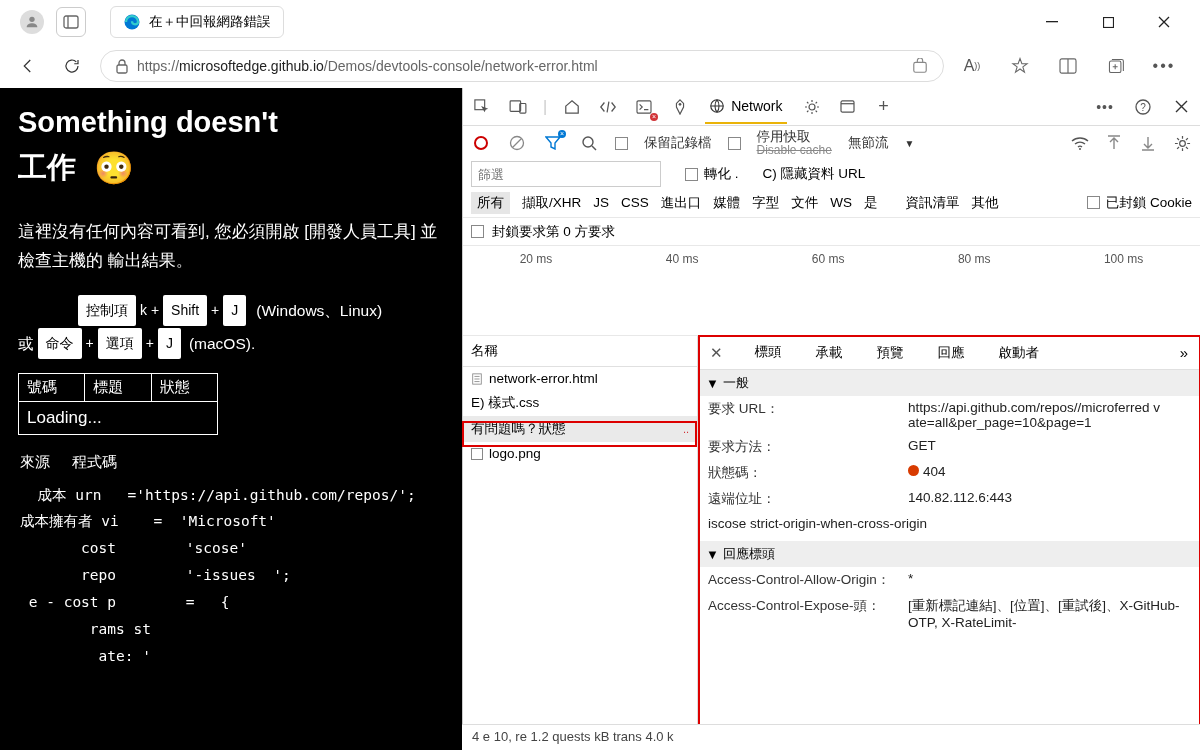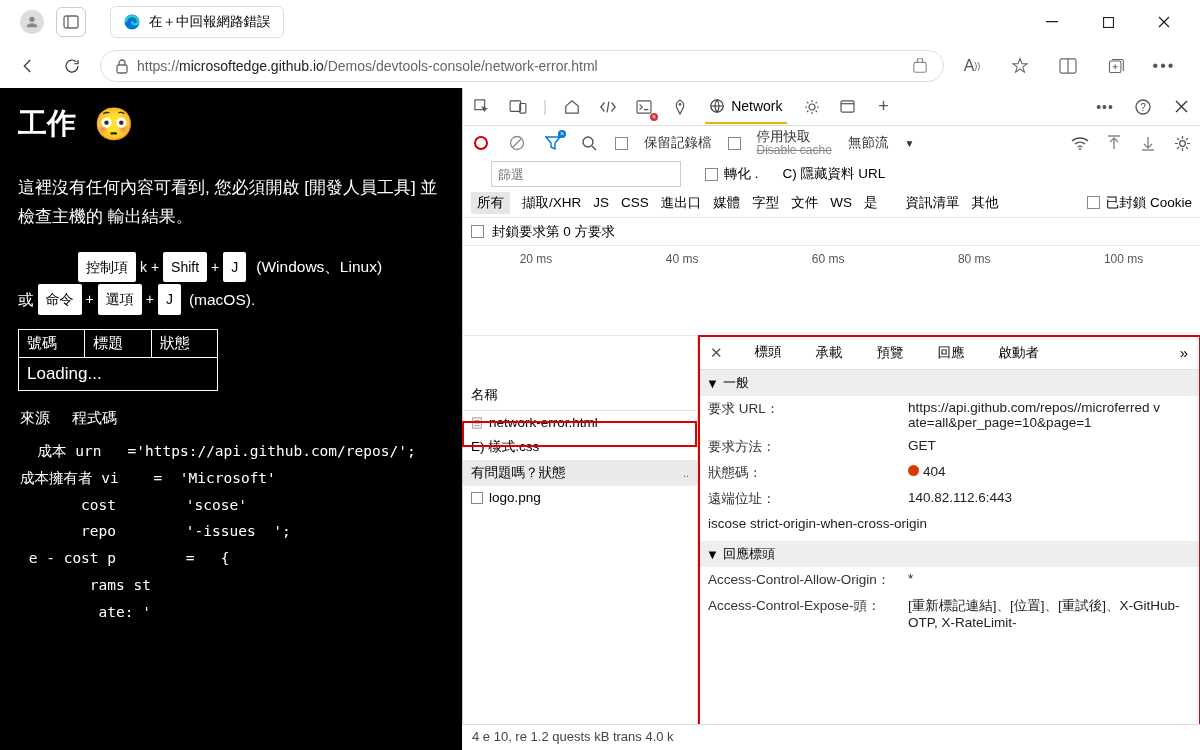--- a/index.html
+++ b/index.html
@@ -53,33 +53,33 @@
 
 
 .net-bar1 { height: 34px; display: flex; align-items: center; padding: 0 8px; gap: 16px; font-size: 13.5px; color: #333; }
 .rec { width: 14px; height: 14px; border-radius: 50%; border: 2px solid #c00; }
 .net-bar1 .ico { width: 20px; height: 20px; display: flex; align-items: center; justify-content: center; }
 .cb { width: 13px; height: 13px; border: 1px solid #888; display: inline-block; }
 .label-txt { font-size: 13.5px; white-space: nowrap; }
 .strike { text-decoration: line-through; color: #888; font-size: 12px; }
 .net-right { margin-left: auto; display: flex; gap: 14px; align-items: center; }
 .filter-row { height: 28px; display: flex; align-items: center; padding: 0 8px; gap: 24px; font-size: 13.5px; }
-.filter-input { width: 190px; height: 22px; border: 1px solid #ccc; padding: 12px 6px; font-size: 13px; color: #888; margin-left: 20px; }
+.filter-input { width: 190px; height: 22px; border: 1px solid #ccc; padding: 12px 6px; font-size: 13px; color: #888; }
 .type-row { height: 30px; display: flex; align-items: center; padding: 0 8px; gap: 12px; font-size: 13.5px; border-bottom: 1px solid #e8e8e8; }
 .type-row .sel { background: #e6e6e6; padding: 2px 6px; }
 .block-row { height: 28px; display: flex; align-items: center; padding: 0 8px; gap: 8px; font-size: 13.5px; border-bottom: 1px solid #e8e8e8; }
 
 
 .timeline { height: 90px; border-bottom: 1px solid #e8e8e8; position: relative; }
 .timeline .ticks { position: absolute; top: 6px; left: 0; right: 0; display: flex; justify-content: space-around; font-size: 12px; color: #555; }
 
 
 .lower { flex: 1; display: flex; position: relative; }
 .req-list { width: 235px; border-right: 1px solid #ddd; }
-.req-list .hd { font-size: 13.5px; padding: 6px 8px; border-bottom: 1px solid #e0e0e0; margin-top: 44px; }
+.req-list .hd { font-size: 13.5px; padding: 6px 8px; border-bottom: 1px solid #e0e0e0; }
 .req-row { display: flex; align-items: center; gap: 6px; padding: 4px 8px; font-size: 13.5px; }
 .req-row .dot { width: 12px; height: 12px; }
 .req-row.selected { background: #eaeaea; }
 .red-outline { position: absolute; border: 2px solid #d00; pointer-events: none; }
 
 
 .details { flex: 1; display: flex; flex-direction: column; }
 .det-tabs { height: 34px; display: flex; align-items: center; gap: 30px; padding: 0 12px; font-size: 13.5px; border-bottom: 1px solid #e0e0e0; }
 .det-tabs .x { font-size: 15px; color: #555; }
 .det-tabs .t { padding: 20px 2px; }
@@ -183,20 +183,21 @@
           <path d="M10 9v6M7 12h6" stroke="#666" stroke-width="1.3"></path>
         </svg>
       </div>
     <div class="nav-btn" style="letter-spacing:2px">•••</div>
   </div>
 </div>
 
 <div class="main">
 
   <div class="page">
+    <h1>Something doesn't</h1>
     <div class="row2">
       <span>工作</span>
       <span class="emoji">😳</span>
     </div>
     <div class="desc">這裡沒有任何內容可看到, 您必須開啟 [開發人員工具] 並檢查主機的 輸出結果。</div>
     <div class="shortcuts">
       <span style="width:56px"></span>
       <span class="key">控制項</span>
         <span class="kplus">k +</span>
       <span class="key">Shift</span>

